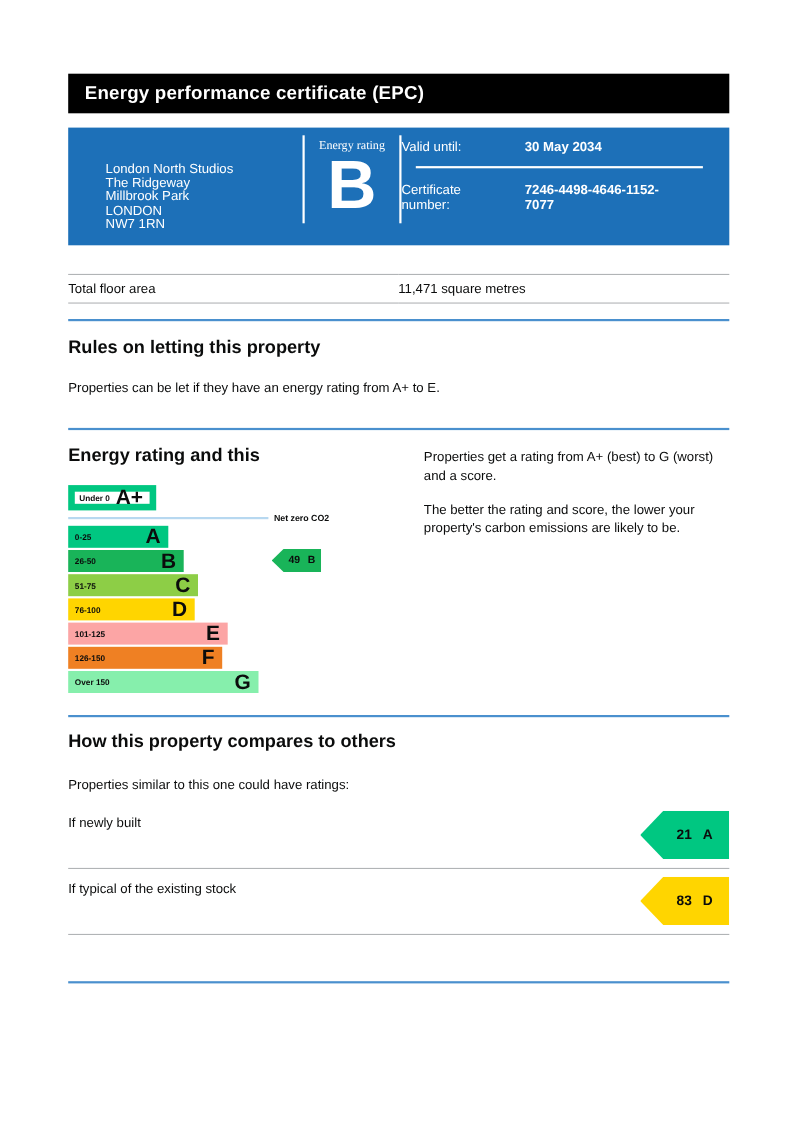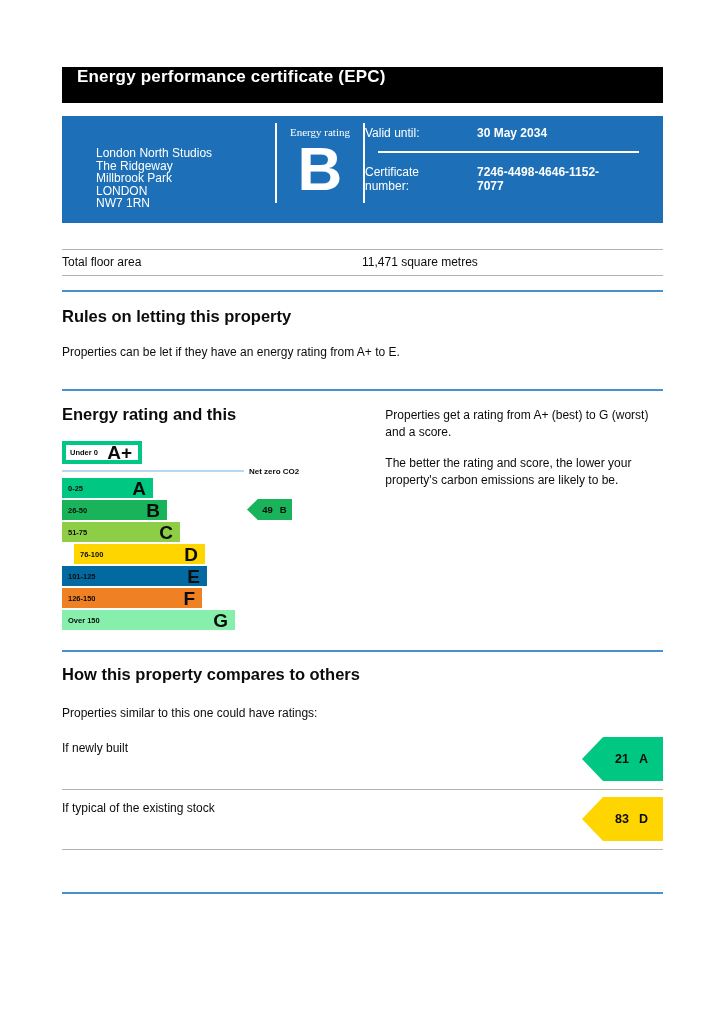--- a/index.html
+++ b/index.html
@@ -4,21 +4,21 @@
 <style>
   * { margin:0; padding:0; box-sizing:border-box; }
   html,body { background:#ffffff; }
   body {
     width:724px; height:1024px; overflow:hidden; position:relative;
     font-family:"Liberation Sans", sans-serif; color:#0b0c0c;
   }
   .page { position:absolute; left:62px; top:67px; width:601px; }
 
   
-  .black-bar { background:#000000; height:36px; display:flex; padding-left:15px; }
+  .black-bar { background:#000000; height:36px; display:flex; align-items:center; padding-left:15px; }
   .black-bar h1 { color:#ffffff; font-size:17px; font-weight:bold; letter-spacing:.2px; }
 
   
   .header-card { margin-top:13px; height:107px; background:#1d70b8; color:#ffffff; display:flex; }
   .address-panel { width:213px; padding:31px 8px 0 34px; font-size:12px; line-height:12.5px; }
   .vdiv { width:2px; background:#ffffff; margin:7px 0 20px; }
   .rating-panel { width:86px; text-align:center; padding-top:10px; }
   .rating-panel .lbl { font-size:11px;font-family:Liberation Serif, serif; }
   .rating-panel .big { font-size:62px; font-weight:bold; line-height:58px; margin-top:2px; }
   .meta-panel { flex:1; padding-top:10px; font-size:12px; }
@@ -42,30 +42,30 @@
 
   
   .rating-section { margin-top:14px; display:flex; justify-content:space-between; align-items:flex-start; }
   .rating-left { width:326px; }
   .rating-intro { margin-top:22px; font-size:12px; }
   .rating-right { width:280px; font-size:12px; line-height:17px; margin-top:2px; }
   .rating-right p + p { margin-top:14px; }
 
   
   .chart { position:relative; margin-top:17px; }
-  .apx-box { width:80px; height:23px; background:#ffffff; border:4px solid #8b5cf6;
+  .apx-box { width:80px; height:23px; background:#ffffff; border:6px solid #8b5cf6;
              display:flex; align-items:center; justify-content:space-between; padding:0 6px 0 4px; }
   .range { font-size:7.5px; font-weight:bold; color:#0b0c0c; }
   .letter { font-size:19px; font-weight:bold; line-height:1; color:#0b0c0c; }
   .netzero-row { display:flex; align-items:center; height:10px; margin-top:2px; }
   .netzero-line { width:182px; height:2px; background:#b7d8f0; }
   .netzero-label { font-size:8px; font-weight:bold; margin-left:5px; white-space:nowrap; }
   .band { height:20px; margin-top:2px; display:flex; align-items:center; justify-content:space-between; padding:0 7px 0 6px; }
   .band-a { width:91px; }  .band-b { width:105px; } .band-c { width:118px; }
-  .band-d { width:131px;margin-left:12px; } .band-e { width:145px; } .band-f { width:140px; } .band-g { width:173px; }
+  .band-d { width:115px; } .band-e { width:145px; } .band-f { width:140px; } .band-g { width:173px; }
   .current-arrow { position:absolute; left:185px; top:58px; width:45px; height:21px;
     clip-path:polygon(0 50%, 24% 0, 100% 0, 100% 100%, 24% 100%);
     display:flex; align-items:center; justify-content:center; gap:7px; padding-left:10px;
     font-size:9.5px; font-weight:bold; color:#0b0c0c; }
 
   
   .compare-heading { margin-top:13px; }
   .compare-intro { margin-top:22px; font-size:12px; }
   .compare-row { position:relative; height:60px; border-bottom:1px solid #b1b4b6; }
   .compare-row.first { margin-top:10px; }
@@ -149,21 +149,21 @@
           <span class="letter">B</span>
         </div>
         <div class="band band-c" style="background: rgb(141, 206, 70);">
           <span class="range">51-75</span>
           <span class="letter">C</span>
         </div>
         <div class="band band-d" style="background: rgb(255, 213, 0);">
           <span class="range">76-100</span>
           <span class="letter">D</span>
         </div>
-        <div class="band band-e" style="background: #0369a1; gap: 29px;">
+        <div class="band band-e" style="background: #fca5a5; gap: 29px;">
           <span class="range">101-125</span>
           <span class="letter">E</span>
         </div>
         <div class="band band-f" style="background: rgb(239, 128, 35);">
           <span class="range">126-150</span>
           <span class="letter">F</span>
         </div>
         <div class="band band-g" style="background: #86efac;">
           <span class="range">Over 150</span>
           <span class="letter">G</span>

